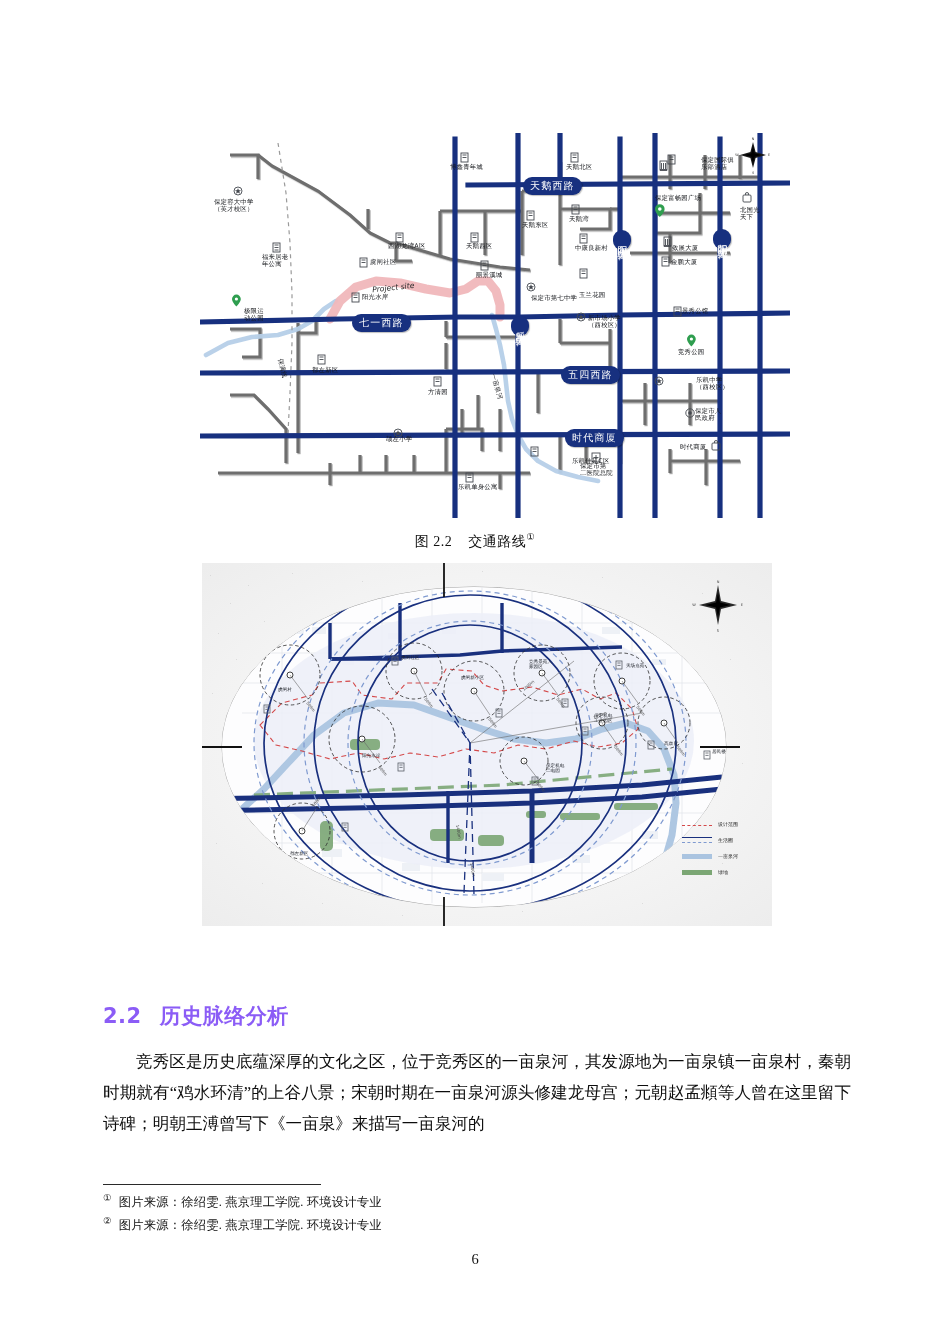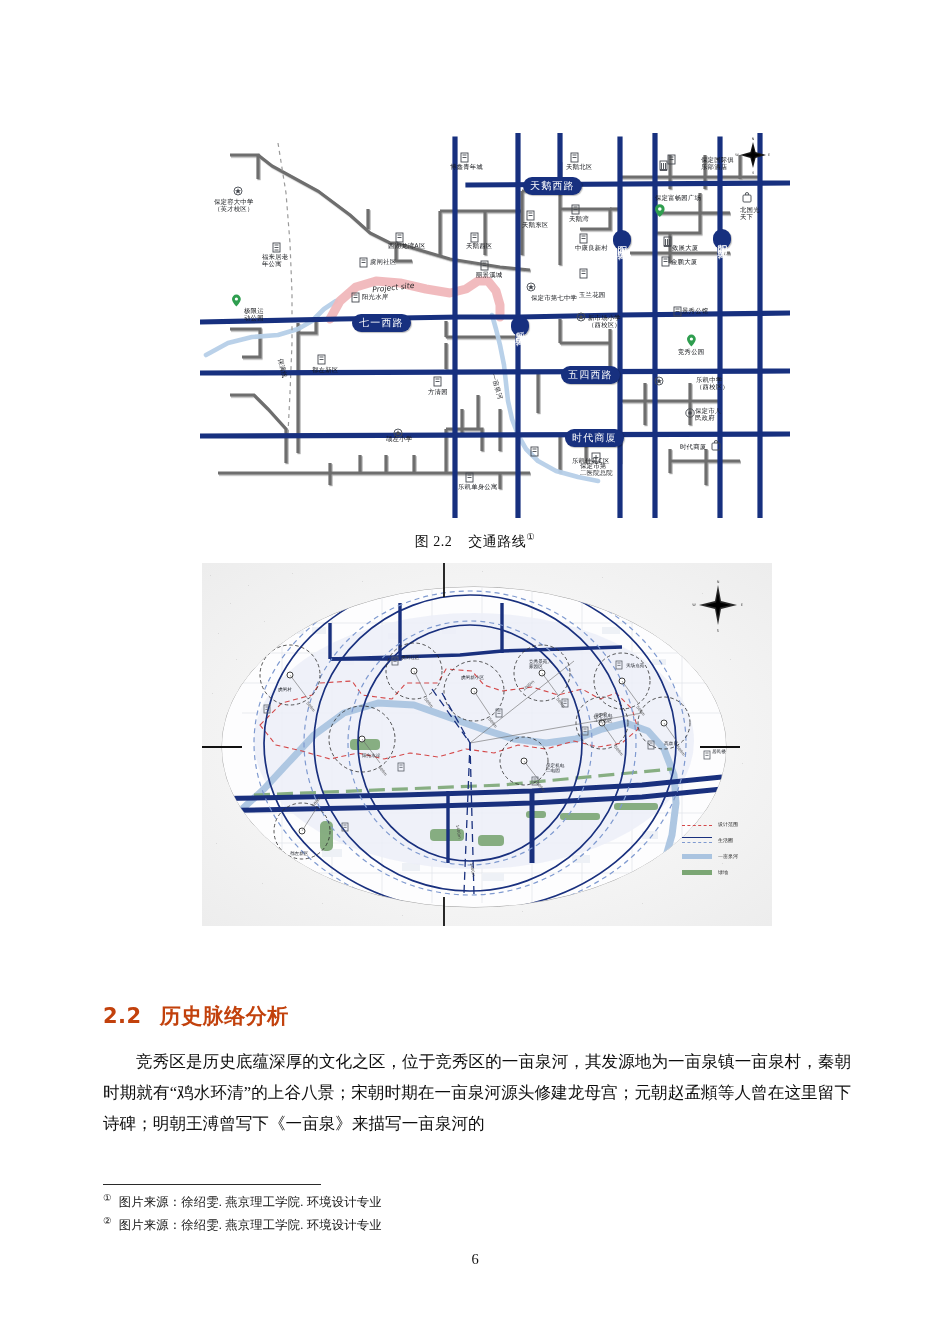--- a/index.html
+++ b/index.html
@@ -54,21 +54,21 @@
     position:absolute;font-family:"DejaVu Sans",sans-serif;font-size:4.6px;
     color:#20242b;white-space:nowrap;line-height:1.1;
   }
   .legend{position:absolute;right:4px;bottom:44px;width:86px;}
   .legend-row{display:flex;align-items:center;height:12px;margin-bottom:4px;}
   .legend-key{width:30px;height:6px;margin-right:6px;position:relative;flex:none;}
   .legend-txt{font-family:"DejaVu Sans",sans-serif;font-size:5px;color:#222;white-space:nowrap;}
   
   .sec-head{
     position:absolute;left:103px;top:1002px;font-size:21px;font-weight:bold;
-    font-family:"DejaVu Sans","Liberation Sans",sans-serif;color:#c2410c;
+    font-family:"DejaVu Sans","Liberation Sans",sans-serif;color:#8b5cf6;
     letter-spacing:.5px;
   }
   .sec-head .num{font-weight:bold;}
   .sec-head .gap{display:inline-block;width:18px;}
   .body-par{
     position:absolute;left:103px;top:1046px;width:748px;
     font-size:16.6px;line-height:31px;color:#0d0d0d;text-align:justify;
     font-family:"Liberation Serif","DejaVu Serif",serif;text-indent:33px;
   }
   

